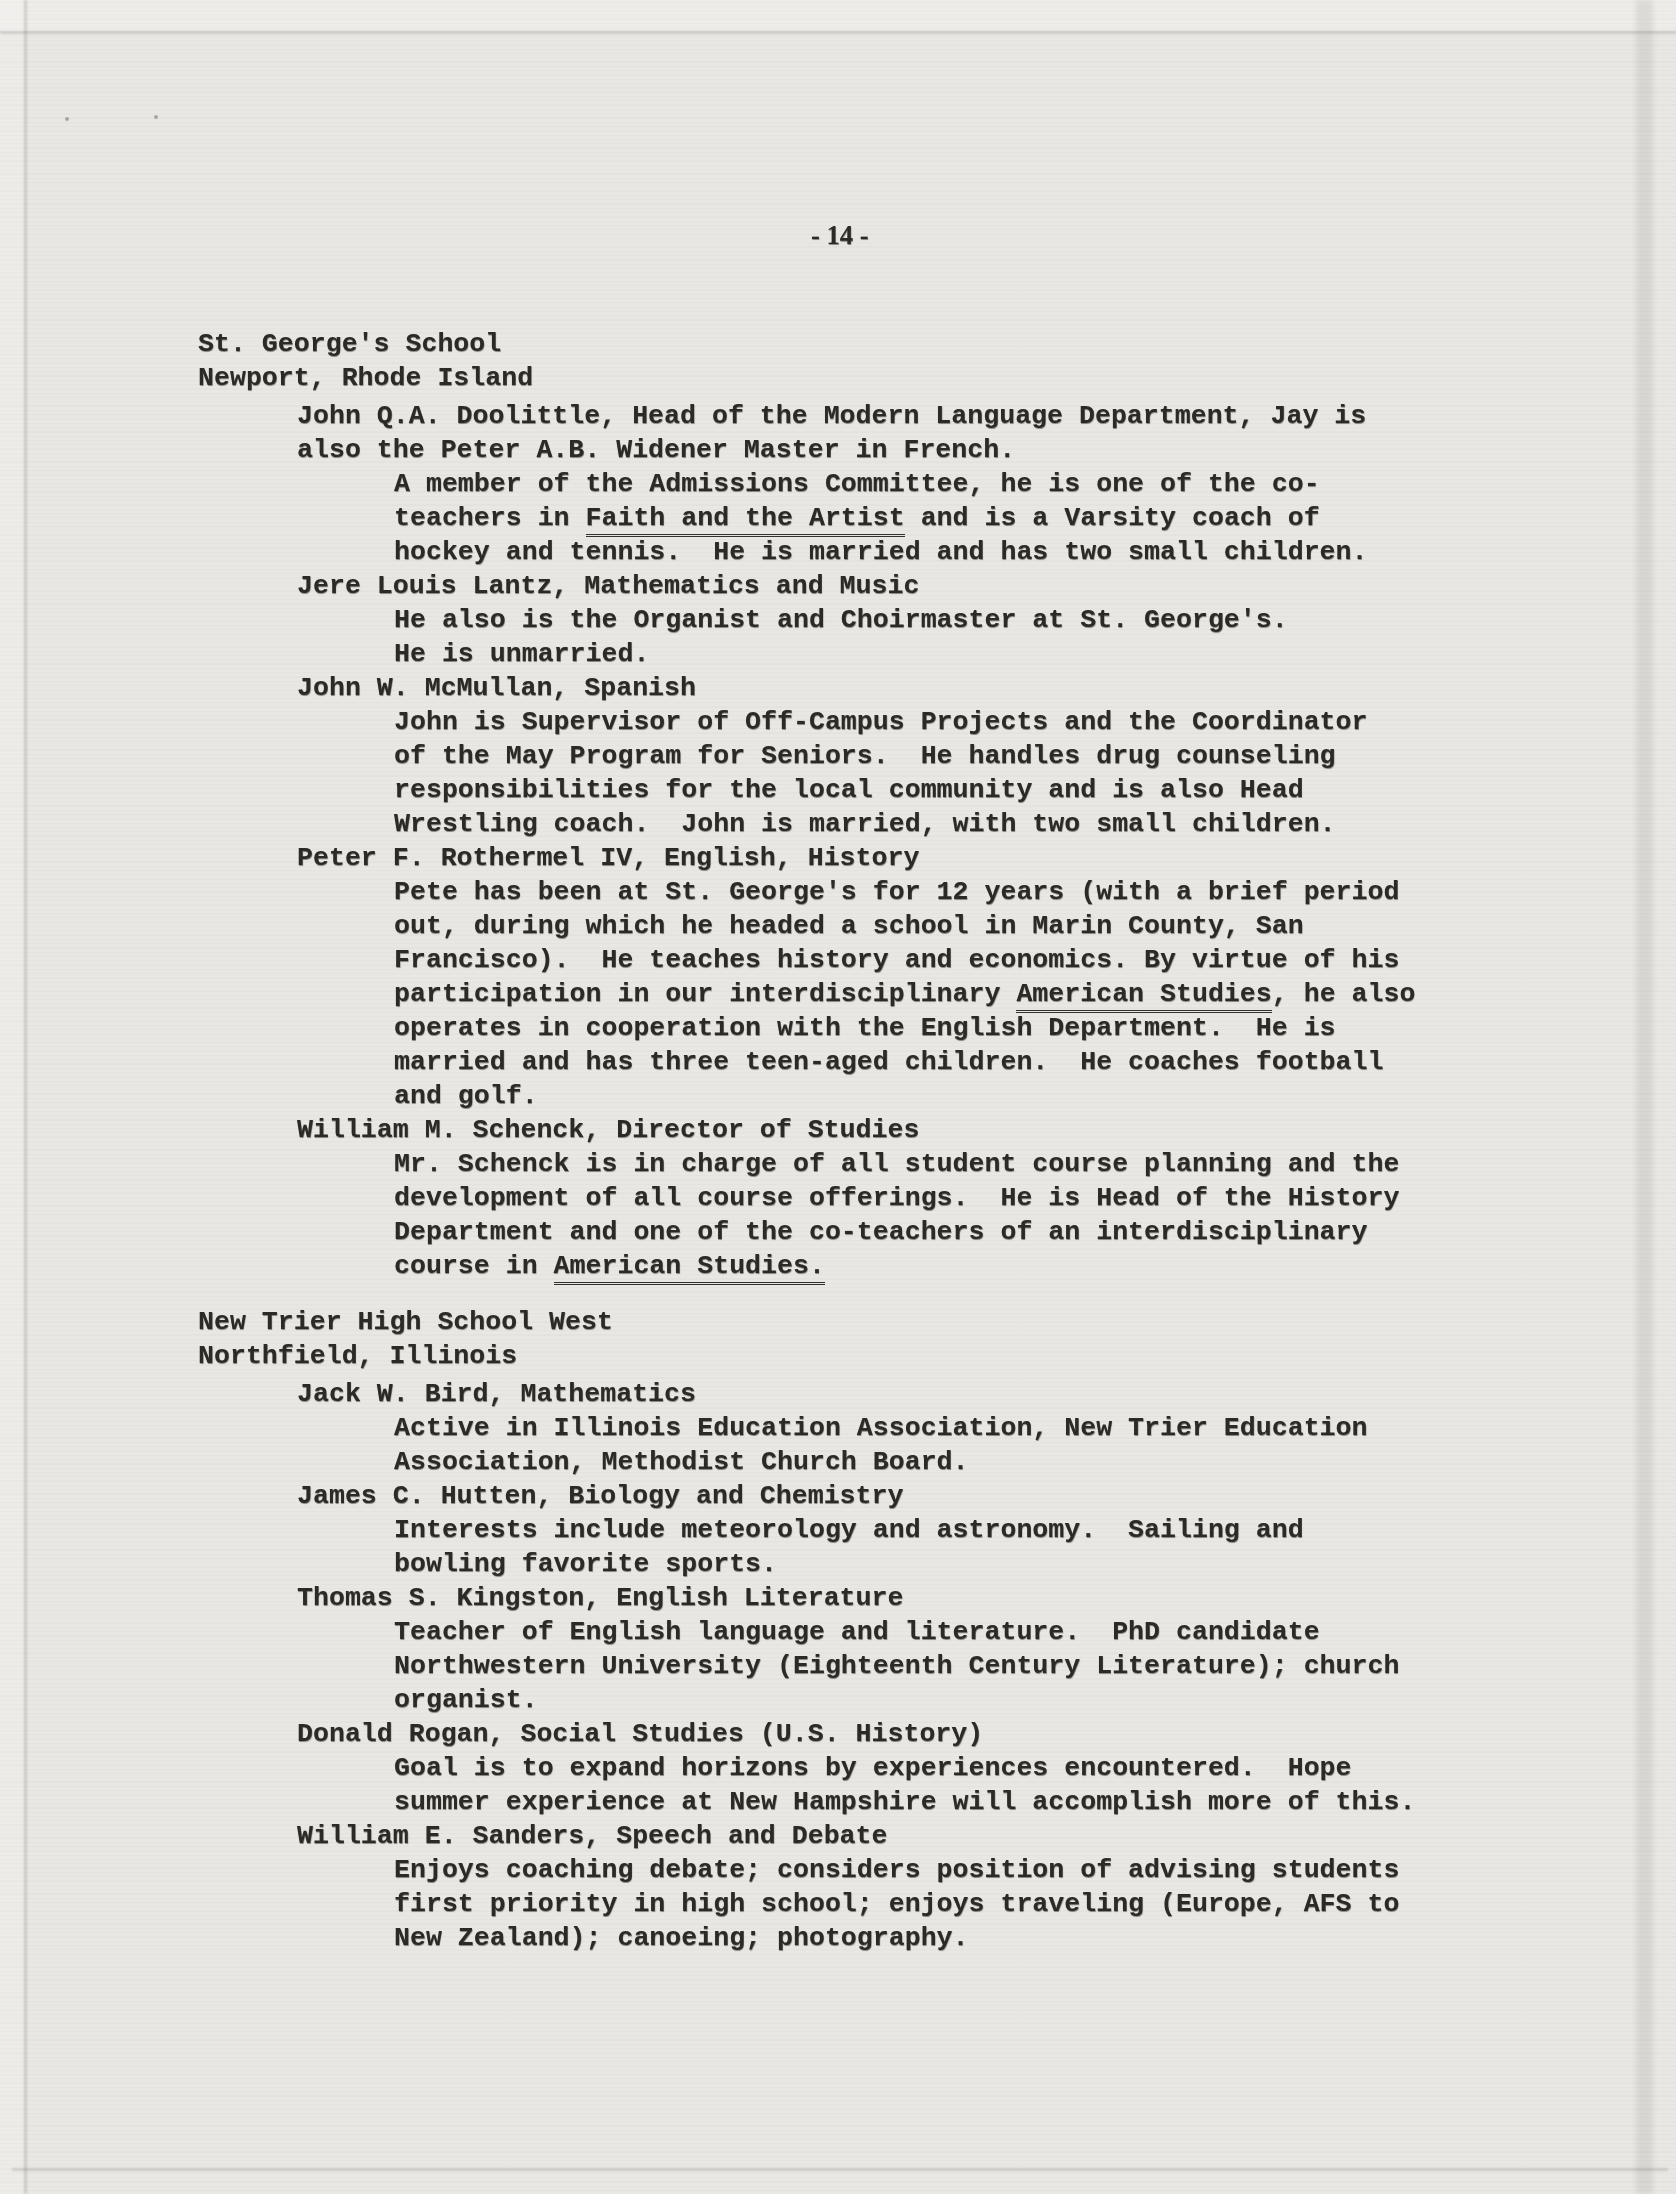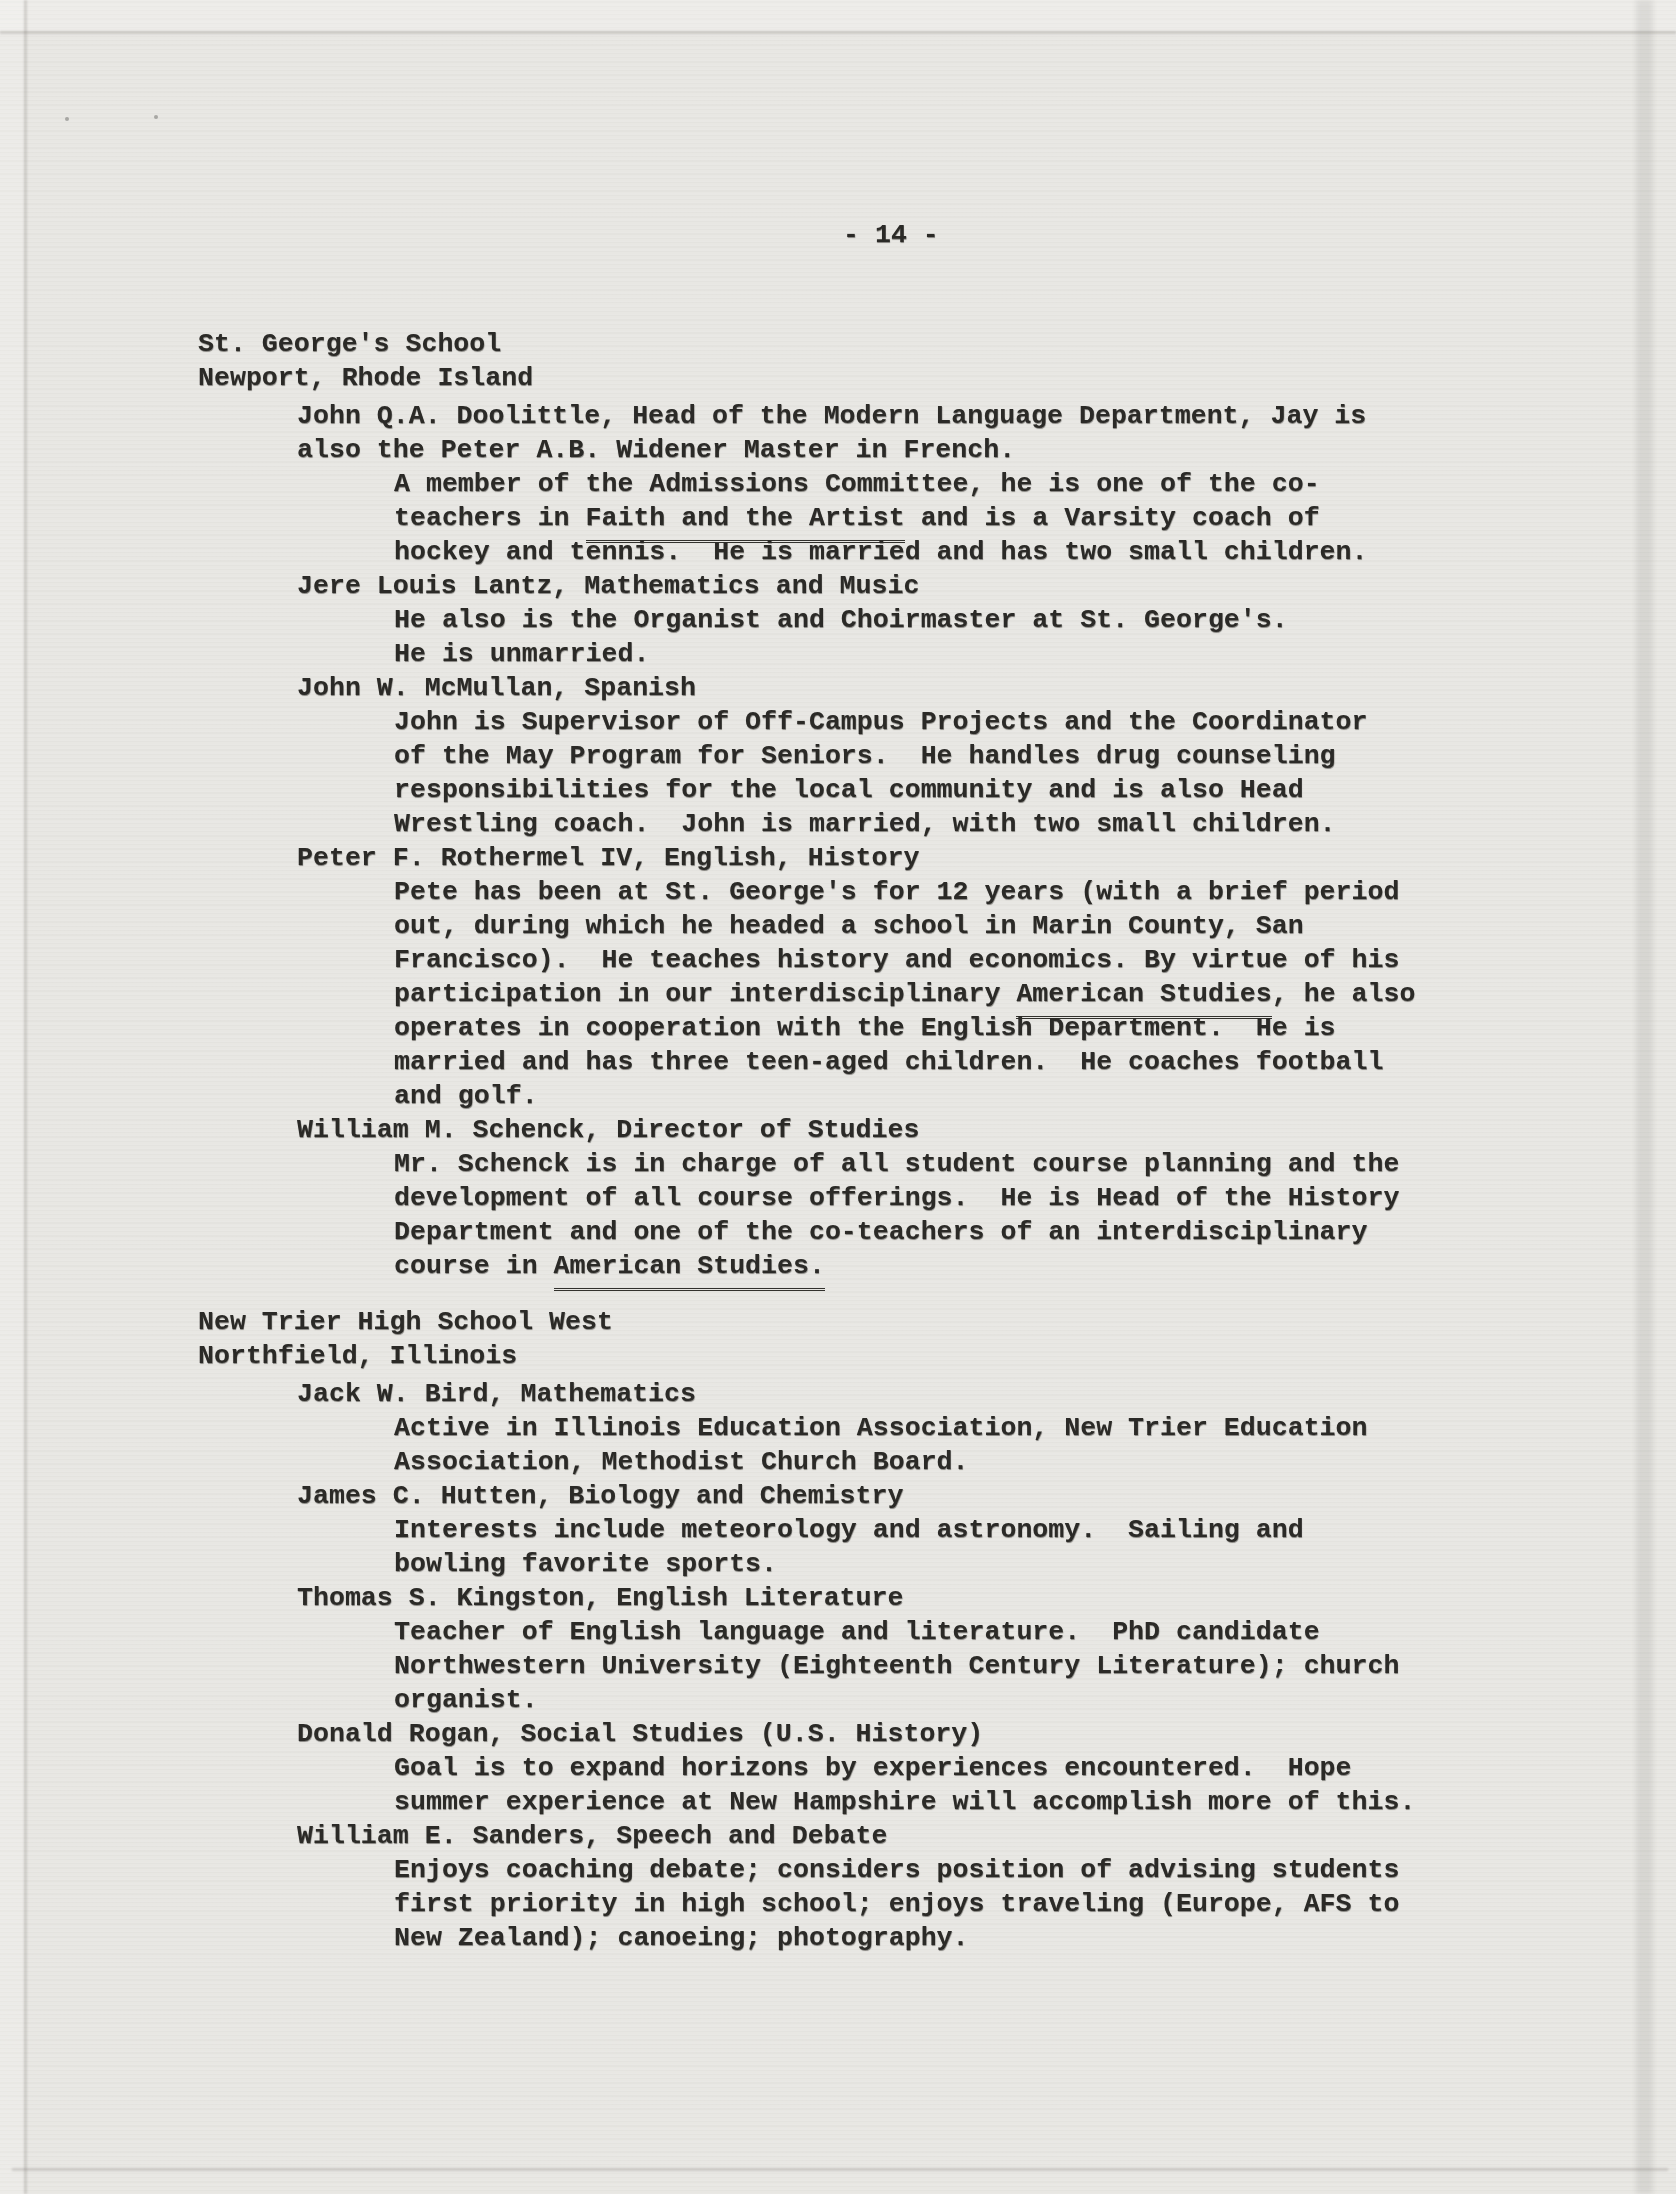--- a/index.html
+++ b/index.html
@@ -27,28 +27,28 @@
   .speck{position:absolute;width:4.3px;height:4.3px;border-radius:50%;background:rgba(92,90,86,0.45);}
   .speck.s1{left:65px;top:117px;}
   .speck.s2{left:154px;top:115px;}
 
   
   .txt{
     position:absolute;color:#2b2a27;font-weight:700;
     font-size:26.6px;line-height:34px;white-space:pre;
     text-shadow:0.4px 0.5px 0.7px rgba(40,38,34,0.5);
   }
-  #page-number{left:843px;top:218px;}
+  #page-number{left:811px;top:218px;font-family:Liberation Serif, serif;}
   #doc{left:198px;top:327px;width:1329px;}
   .line{height:34px;}
   .line.name{padding-left:99px;}
   .line.detail{padding-left:196px;}
   .section + .section{margin-top:21.6px;}
   .entries{margin-top:4px;}
-  .u{border-bottom:3.7px double #32312d;padding-bottom:7px;}
+  .u{border-bottom:3.7px double #32312d;padding-bottom:1px;}
 </style>
 </head>
 <body>
 
 <div class="paper">
   <div class="edge-top-light"></div>
   <div class="edge-left-light"></div>
   <div class="edge-top-line"></div>
   <div class="edge-left-line"></div>
   <div class="fold-right"></div>

